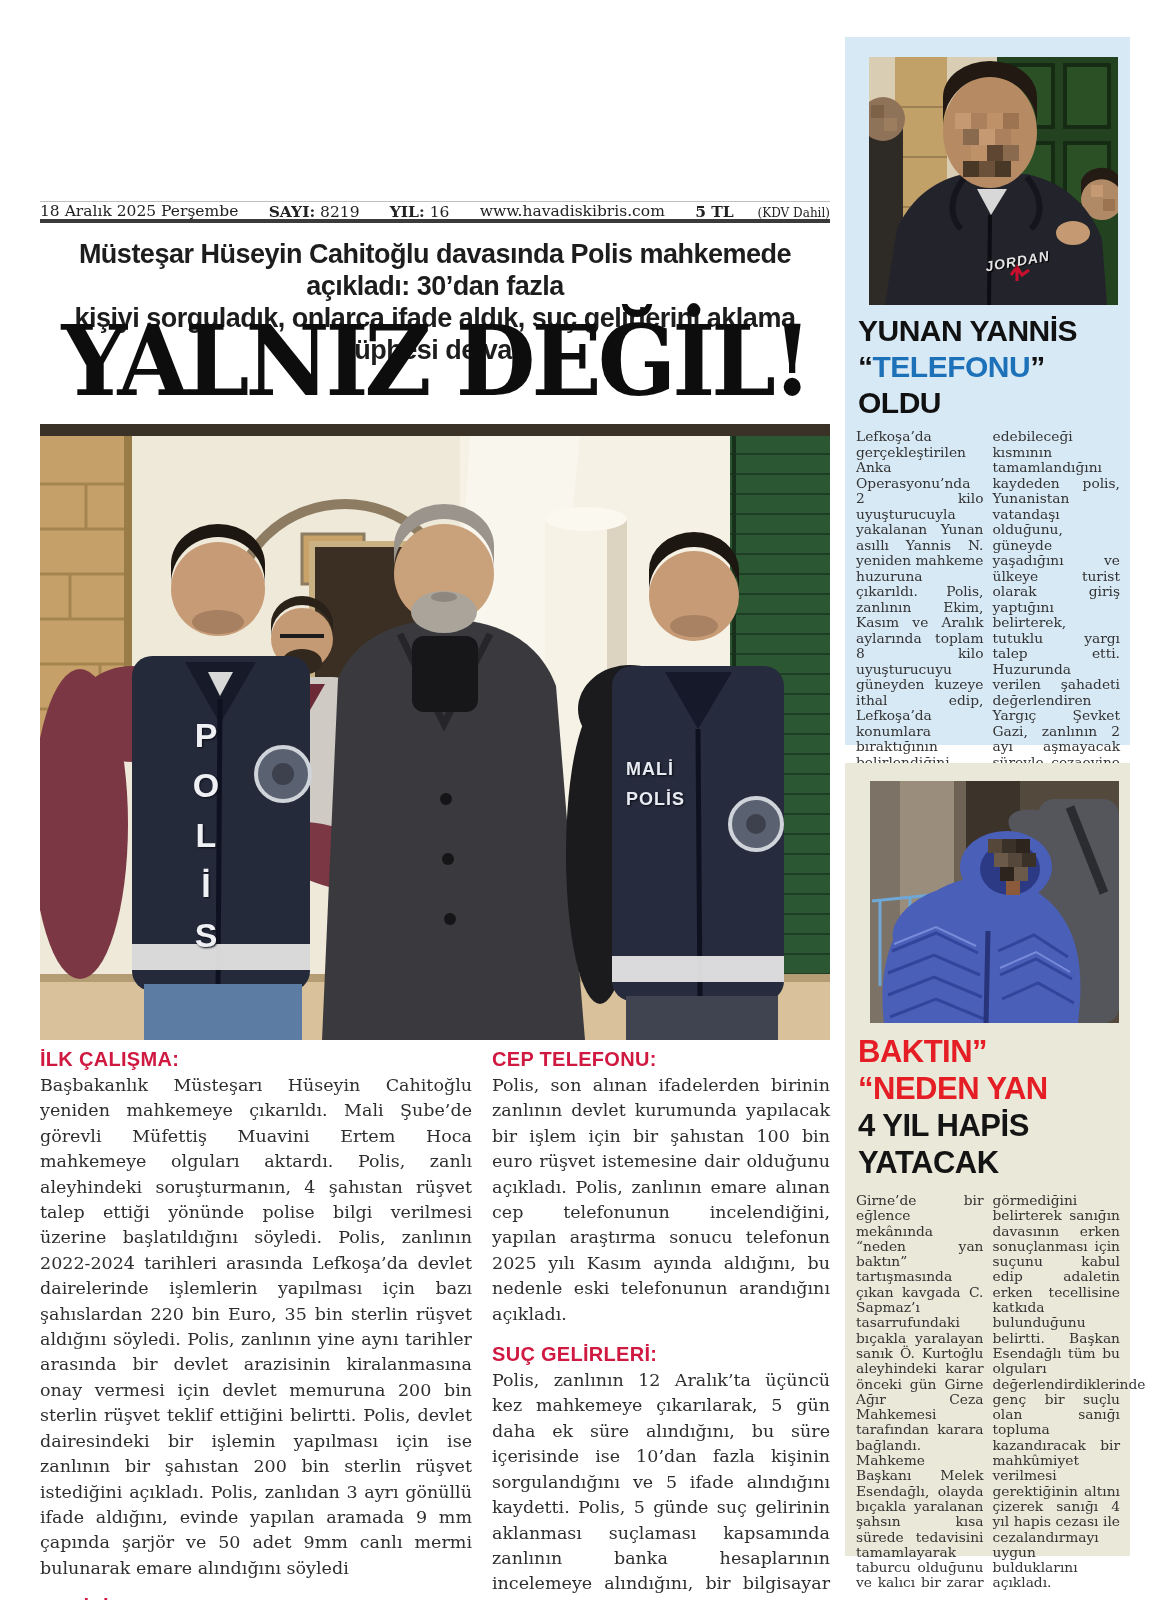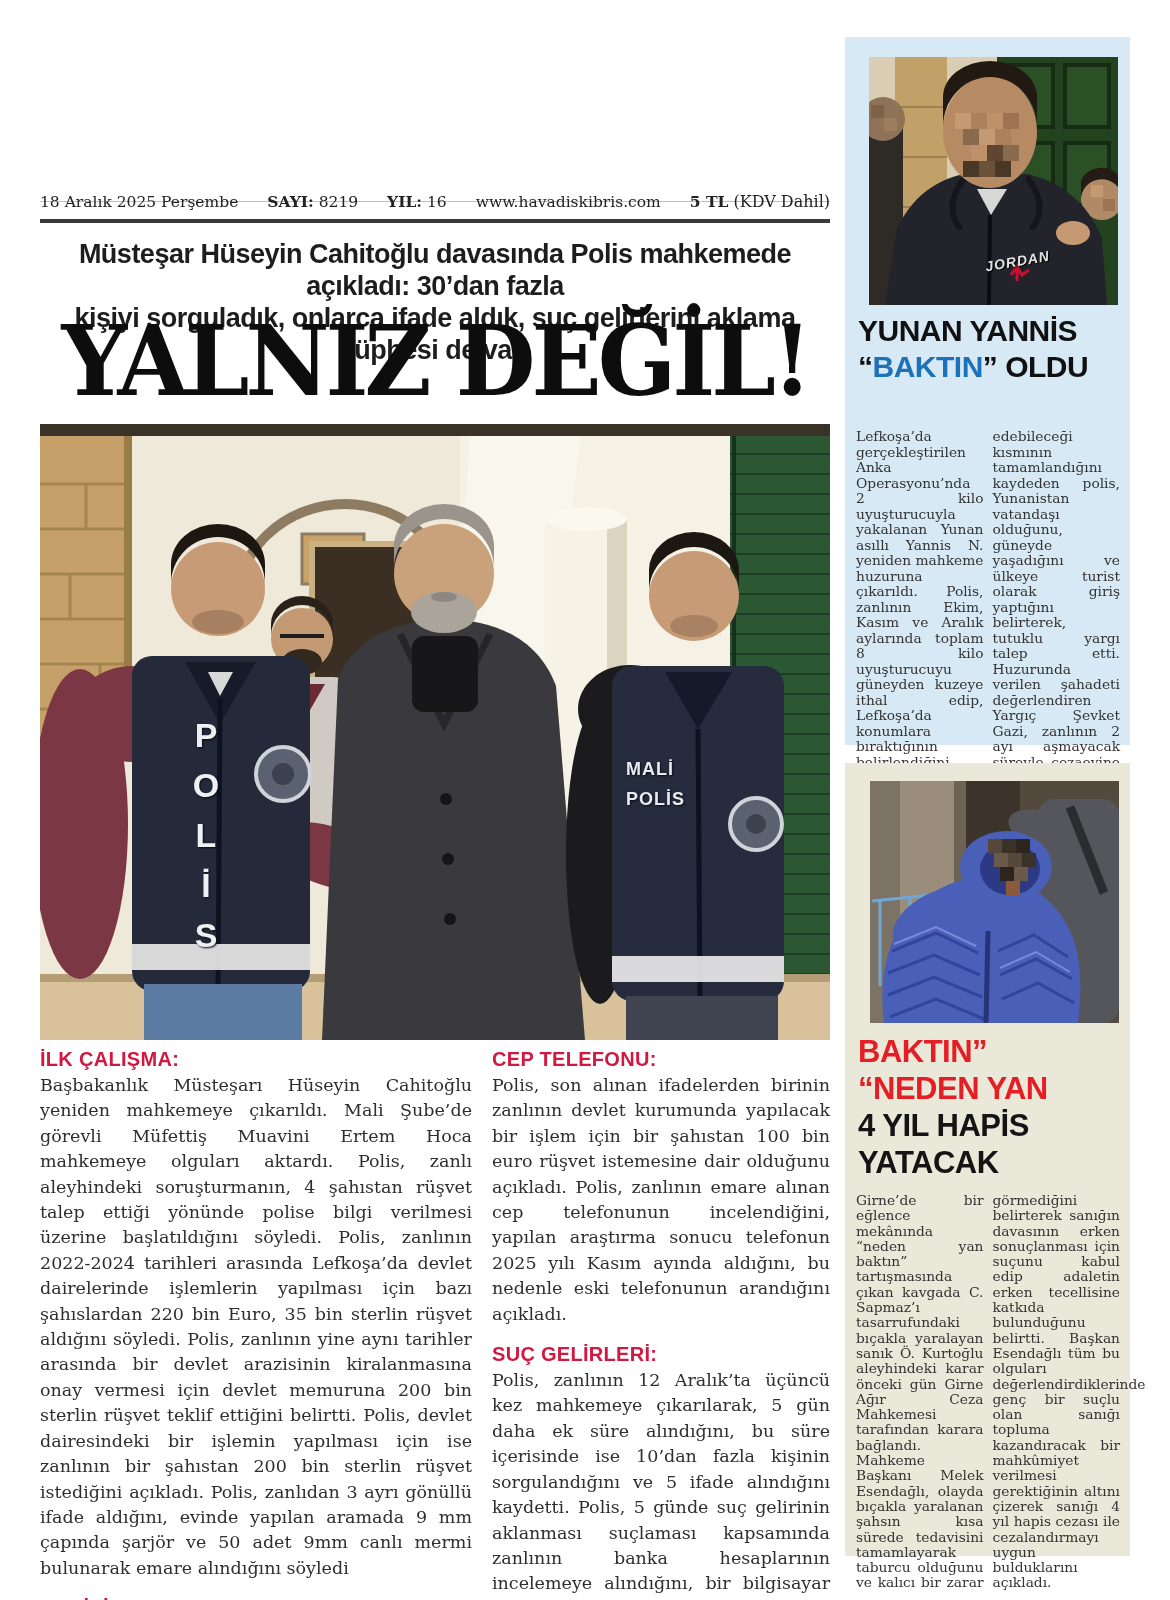--- a/index.html
+++ b/index.html
@@ -7,23 +7,23 @@
   #page { position:relative; width:1170px; height:1600px; background:#fff; overflow:hidden; }
 
   
   .masthead { position:absolute; left:40px; top:37px; width:790px; height:163px; background:#1a67b0; overflow:hidden; }
   .masthead .orange-block { position:absolute; left:4px; top:0; width:138px; height:163px; background:#f2a71f; }
   .masthead .logo-text { position:absolute; left:55px; top:-28px; font-family:"DejaVu Serif", serif; font-weight:bold; font-size:168px; line-height:200px; color:#ffffff; letter-spacing:-2px; -webkit-text-stroke:2px #11518f; text-shadow:5px 5px 0 rgba(10,50,92,.4); white-space:nowrap; }
   .masthead .kibris-box { position:absolute; left:652px; top:6px; width:132px; height:31px; background:#f2a71f; color:#fff; font-family:"DejaVu Serif", serif; font-weight:bold; font-size:21px; letter-spacing:3px; text-align:center; line-height:31px; }
   .masthead .i-dot { position:absolute; left:600px; top:28px; width:28px; height:28px; border-radius:50%; background:#f2a71f; border:2px solid #fff; }
 
   
-  .dateline { position:absolute; left:40px; top:201px; width:790px; height:22px; display:flex; justify-content:space-between; align-items:flex-end; border-top:1px solid #bfbfbf; border-bottom:4px solid #3a3a3a; padding-bottom:8px; font-family:"DejaVu Serif", serif; font-size:15.5px; color:#222; }
+  .dateline { position:absolute; left:40px; top:201px; width:790px; height:22px; display:flex; justify-content:space-between; align-items:flex-start; border-top:1px solid #bfbfbf; border-bottom:4px solid #3a3a3a; padding-bottom:8px; font-family:"DejaVu Serif", serif; font-size:15.5px; color:#222; }
   .dateline b { font-weight:bold; }
-  .dateline .small { font-size:16px; }
+  .dateline .small { font-size:12px;margin-left:20px; }
 
   
   .kicker { position:absolute; left:45px; top:238px; width:780px; text-align:center; font-weight:bold; font-size:27px; line-height:32px; letter-spacing:-0.5px; color:#1d1d1d; }
   .main-headline { position:absolute; left:40px; top:302px; width:790px; text-align:center; font-family:"DejaVu Serif", serif; font-weight:bold; font-size:92px; line-height:112px; letter-spacing:-4px; color:#0d0d0d; white-space:nowrap; transform:scaleY(1.06); transform-origin:top; }
 
   
   .main-photo { position:absolute; left:40px; top:424px; width:790px; height:616px; overflow:hidden; background:#efe9da; }
   .vest-text-vertical { position:absolute; left:146px; top:292px; writing-mode:vertical-rl; text-orientation:upright; font-weight:bold; font-size:34px; letter-spacing:12px; color:#eef0f4; text-shadow:1px 1px 2px #0a0d16; }
   .vest-text-right { position:absolute; left:586px; top:330px; width:130px; text-align:left; font-weight:bold; font-size:18px; line-height:30px; color:#e8ebf2; text-shadow:1px 1px 2px #0a0d16; letter-spacing:1px; }
   .vest-text-right span { display:block; }
@@ -282,21 +282,21 @@
         </g>
 
         <ellipse cx="204" cy="176" rx="17" ry="12" fill="#c59a72"></ellipse>
 
         <path d="M142,218 l6,-8 l5,8 l7,-5 M148,212 l0,12" stroke="#c8102e" stroke-width="3" fill="none"></path>
       </svg>
       <div class="photo-label-jordan">JORDAN</div>
     </div>
     <div class="rt-headline">
       <div>YUNAN YANNİS</div>
-      <div><span>“</span><span class="hl-blue">BAKTIN</span><span>” OLDU</span></div>
+      <div><span>“</span><span class="hl-blue">TELEFONU</span><span>” OLDU</span></div>
     </div>
     <div class="rt-body">Lefkoşa’da gerçekleştirilen Anka Operasyonu’nda 2 kilo uyuşturucuyla yakalanan Yunan asıllı Yannis N. yeniden mahkeme huzuruna çıkarıldı. Polis, zanlının Ekim, Kasım ve Aralık aylarında toplam 8 kilo uyuşturucuyu güneyden kuzeye ithal edip, Lefkoşa’da konumlara bıraktığının belirlendiğini açıkladı. soruşturmanın zanlının etki edebileceği kısmının tamamlandığını kaydeden polis, Yunanistan vatandaşı olduğunu, güneyde yaşadığını ve ülkeye turist olarak giriş yaptığını belirterek, tutuklu yargı talep etti. Huzurunda verilen şahadeti değerlendiren Yargıç Şevket Gazi, zanlının 2 ayı aşmayacak süreyle cezaevine gönderilmesine emir verdi.</div>
   </div>
 
   <div class="right-bottom">
     <div class="rb-photo">
       <svg width="249" height="242" viewBox="0 0 249 242">
         <rect x="0" y="0" width="249" height="242" fill="#7d7266"></rect>
         <rect x="95" y="0" width="60" height="242" fill="#3c332b"></rect>
         <rect x="30" y="0" width="66" height="242" fill="#9b8d7c"></rect>

